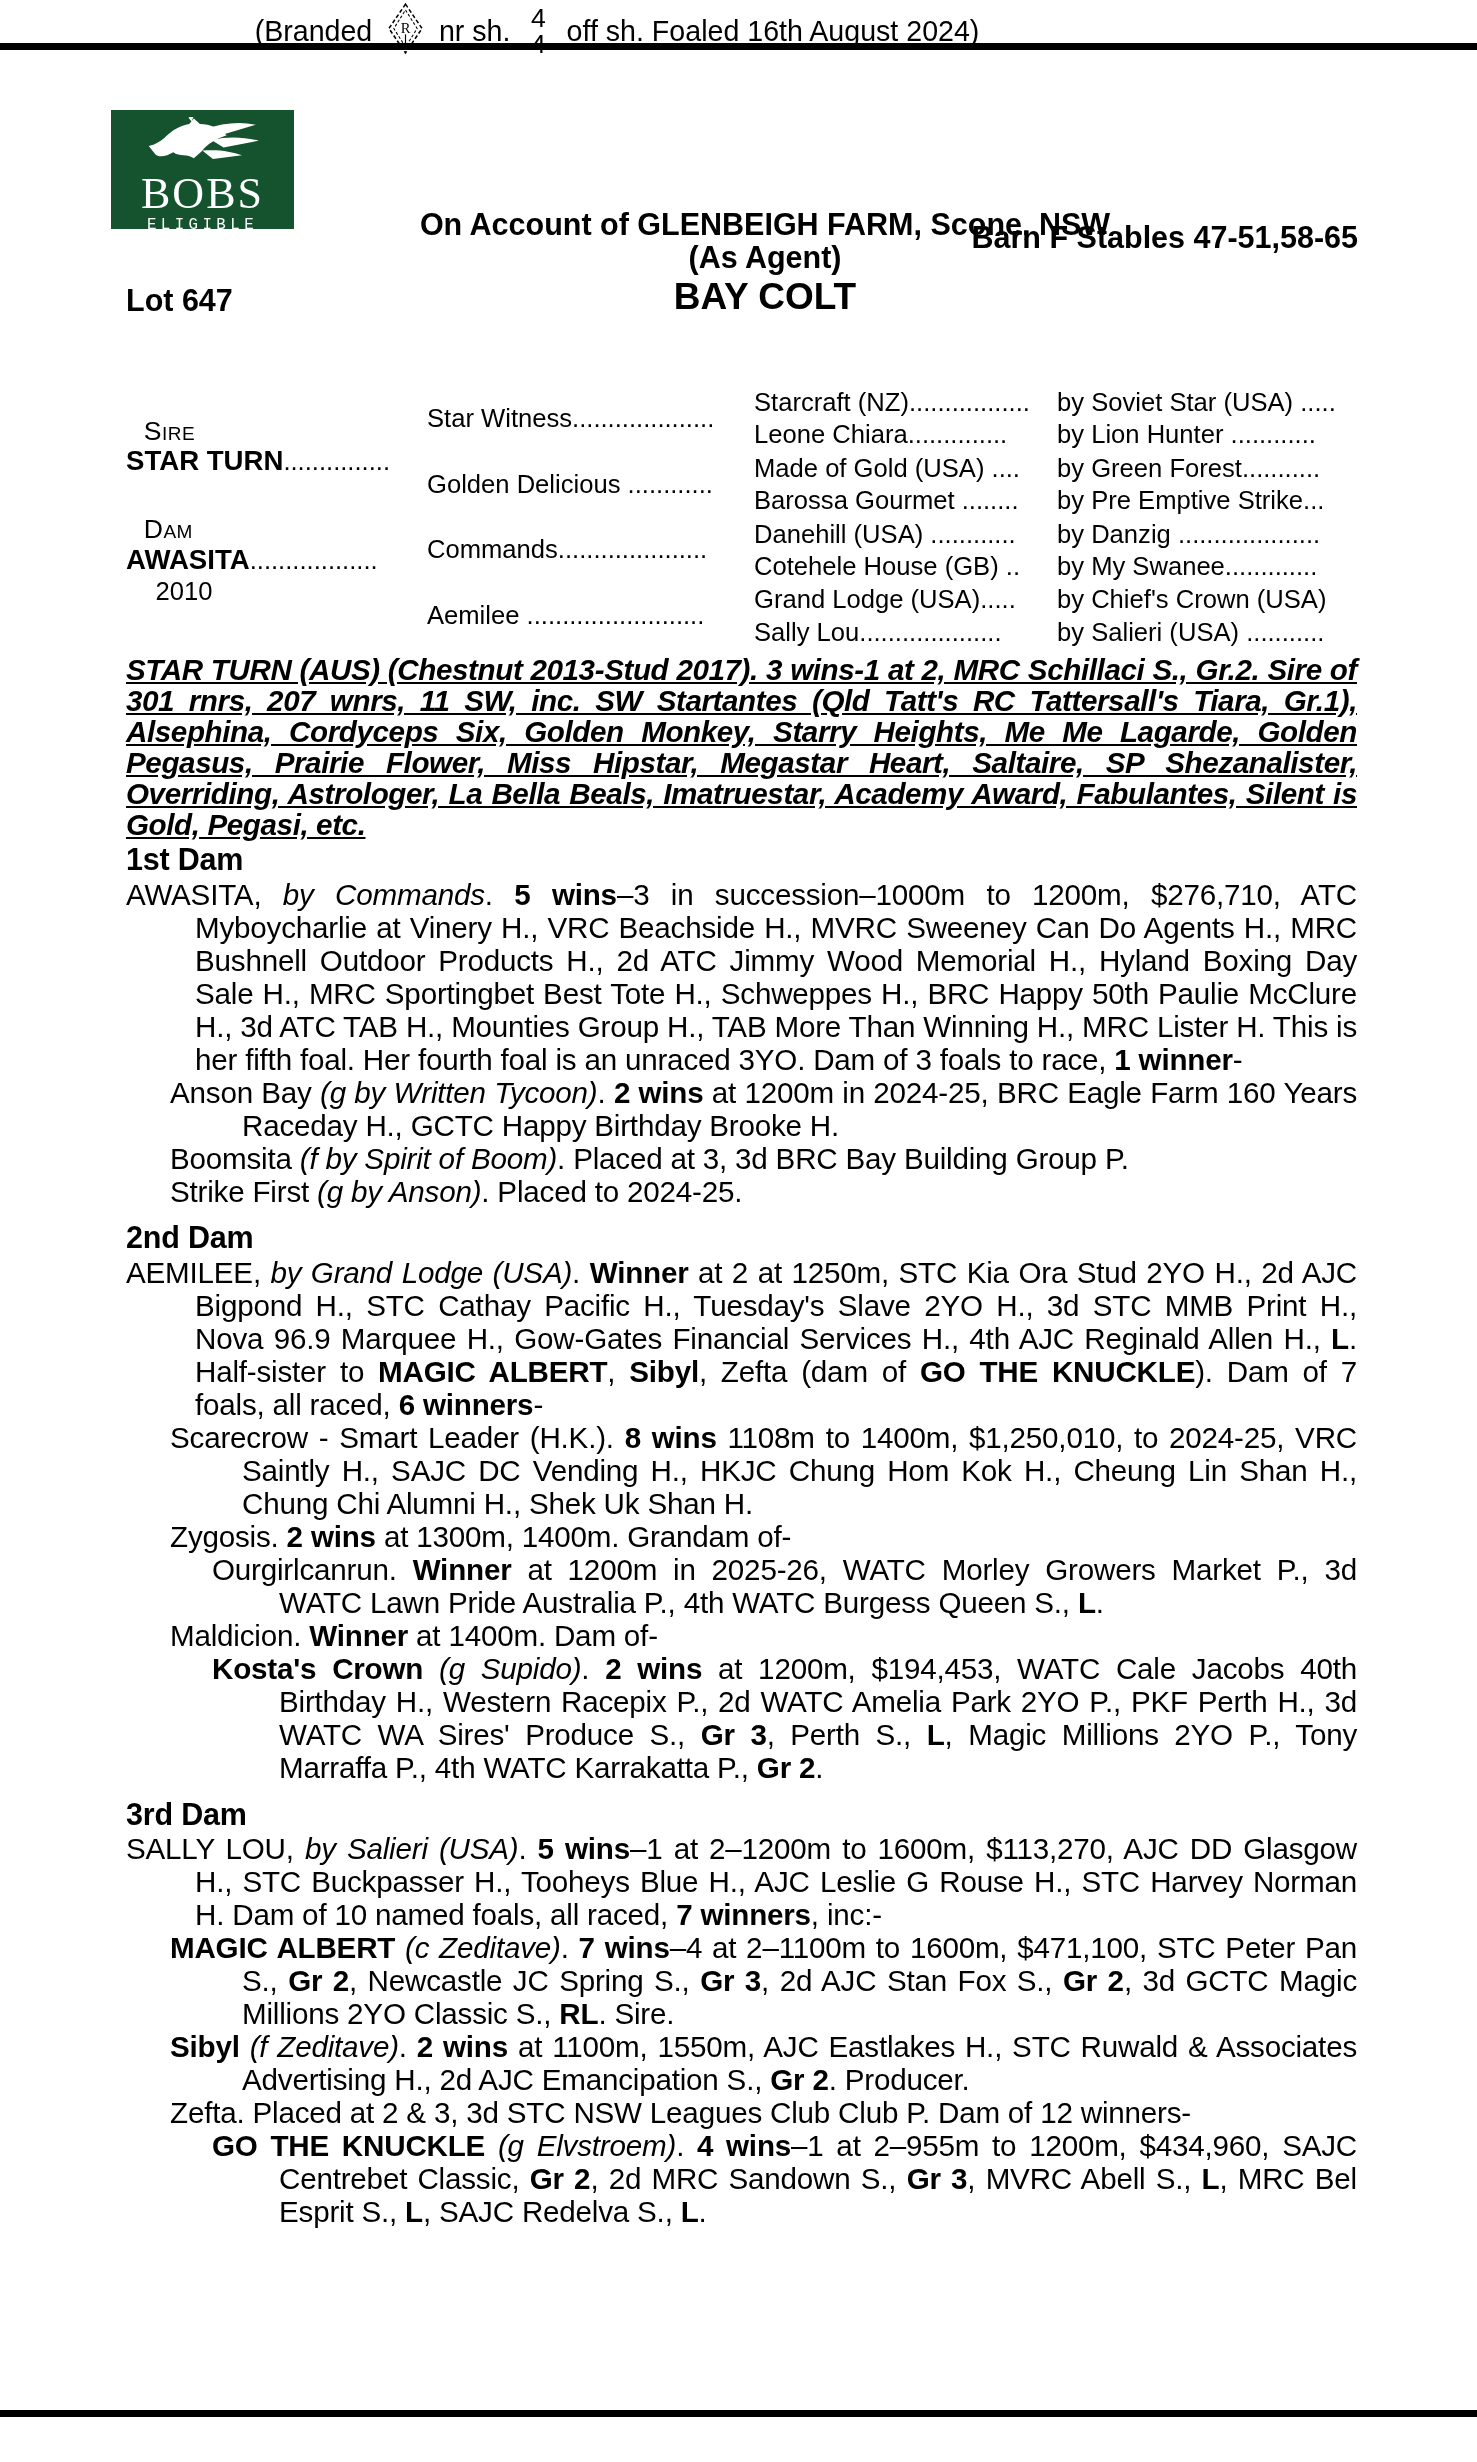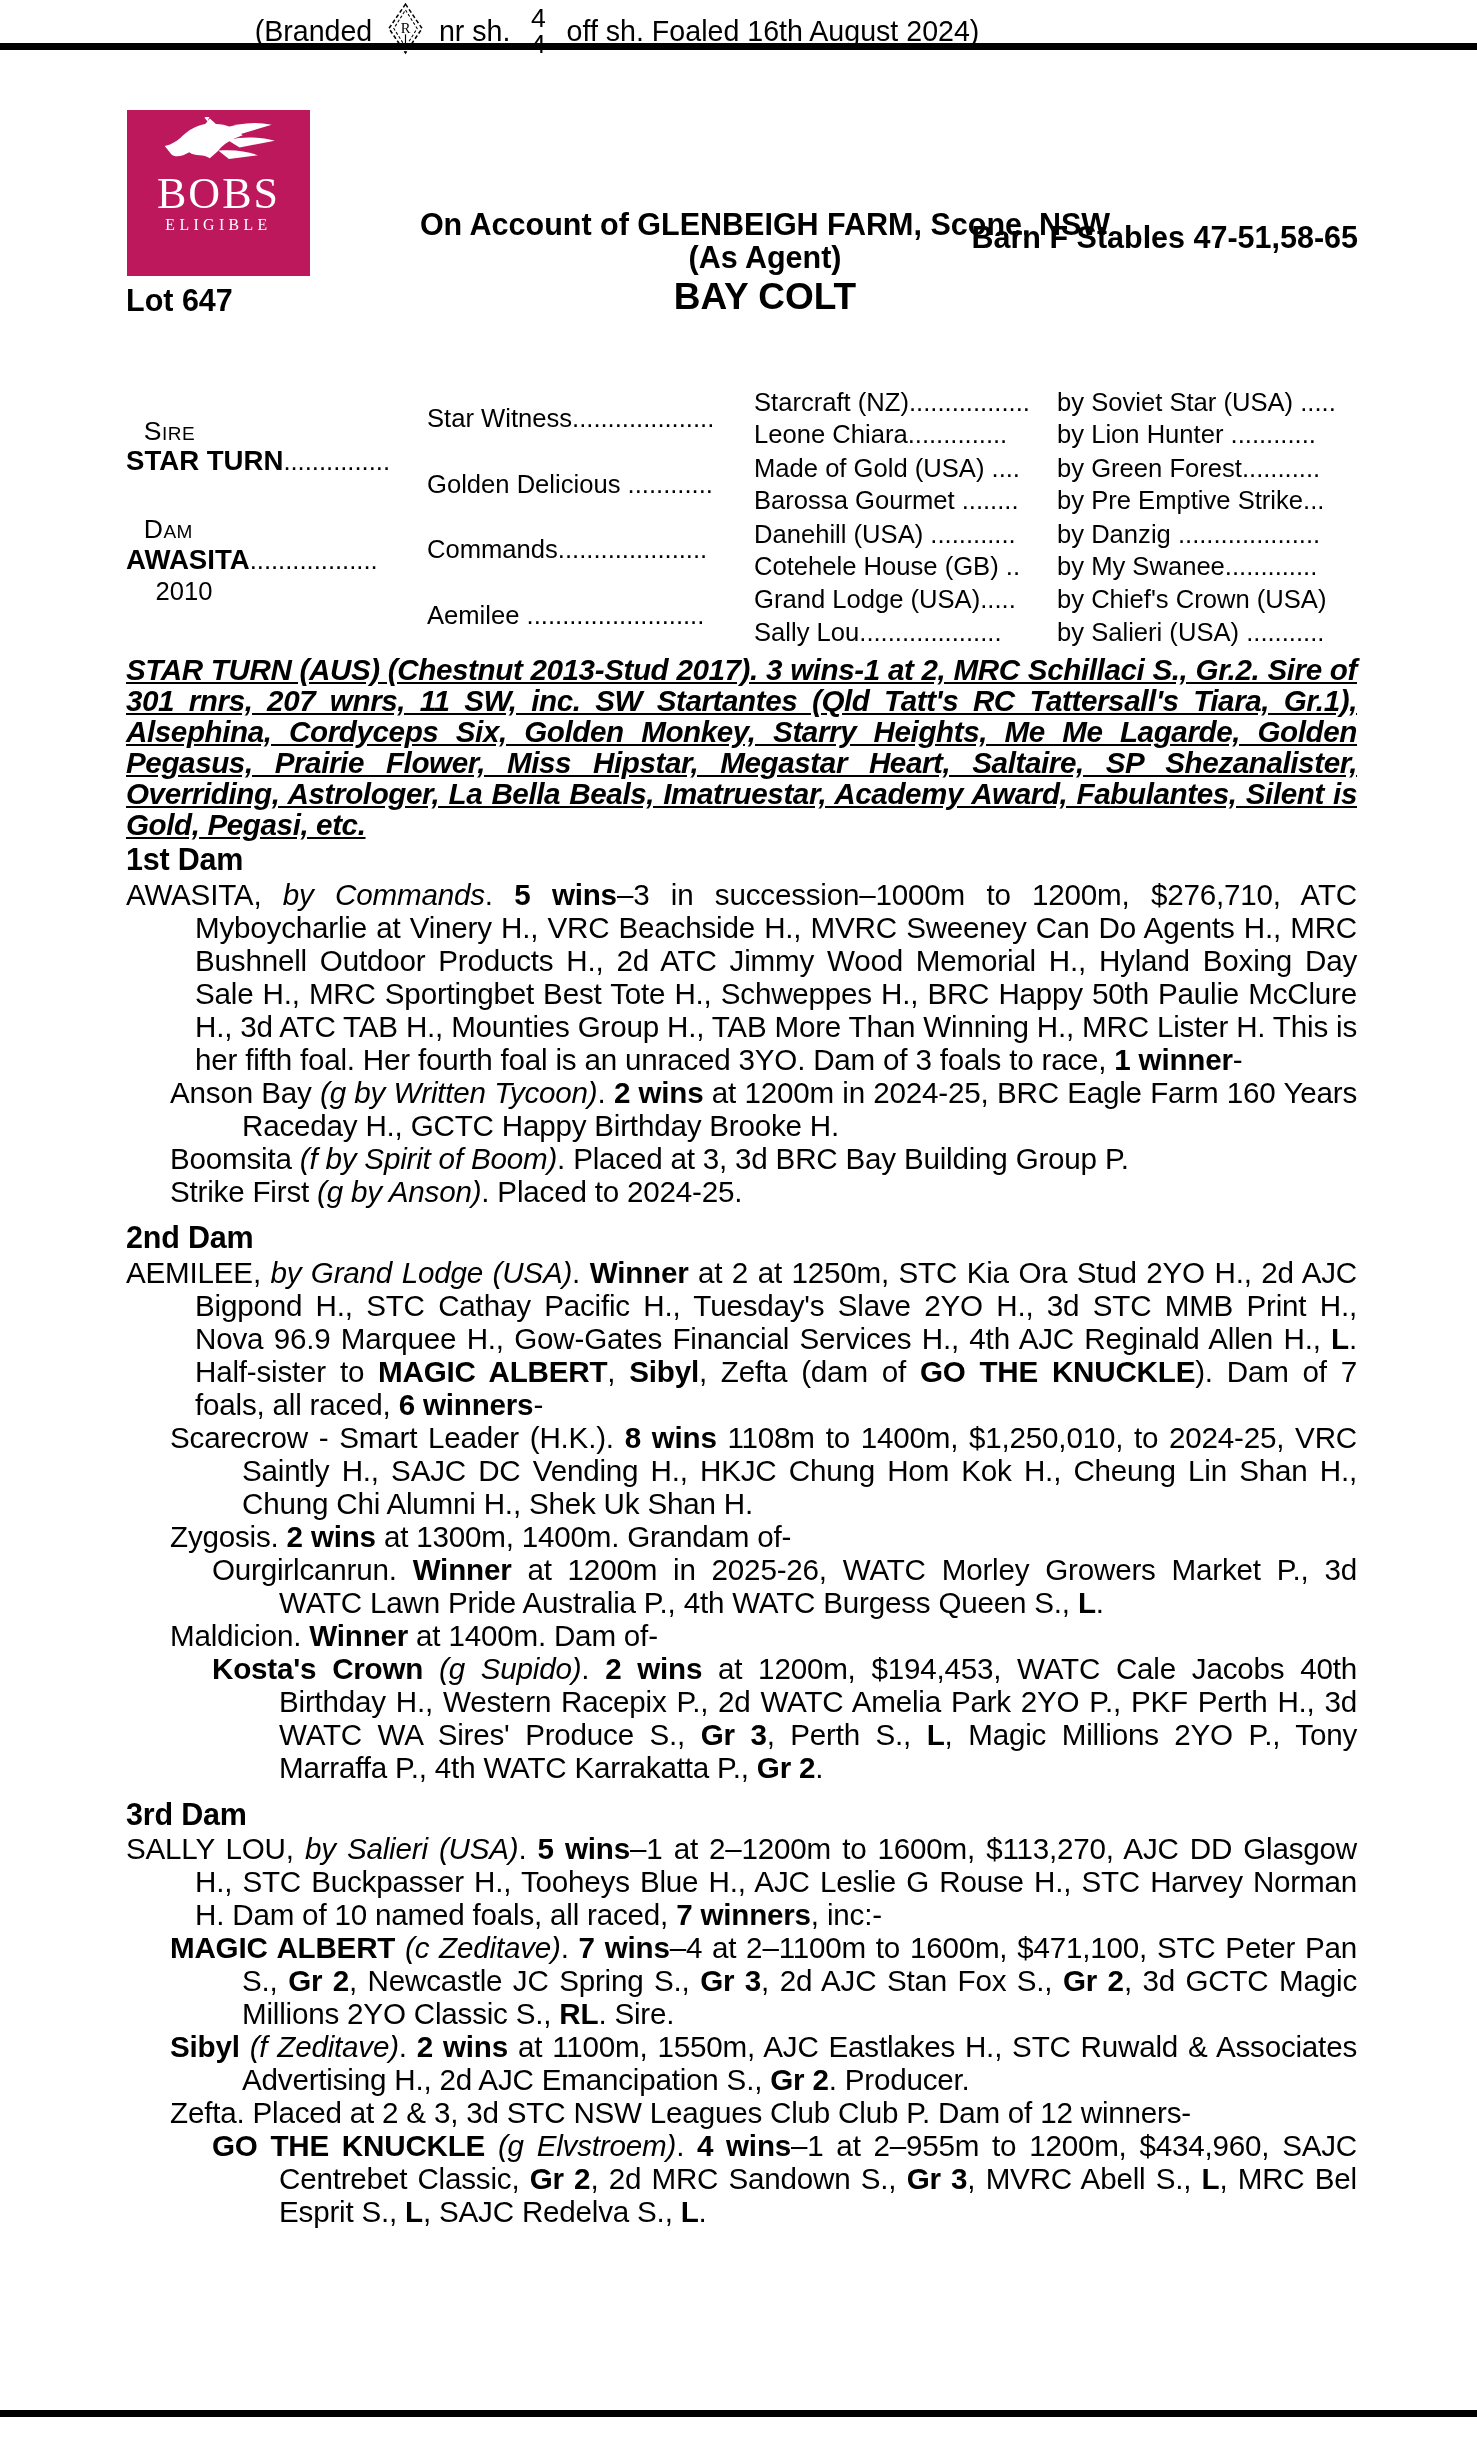--- a/index.html
+++ b/index.html
@@ -6,25 +6,25 @@
   body{
     width:1478px;height:2463px;position:relative;background:#ffffff;color:#000;
     font-family:"Liberation Sans", sans-serif;overflow:hidden;
     -webkit-font-smoothing:antialiased;
   }
   .rule{position:absolute;left:0;width:1478px;height:6.9px;background:#000;}
   #rule-top{top:43px;}
   #rule-bottom{top:2410px;}
 
   
-  .logo{position:absolute;left:127px;top:110px;width:183px;height:166px;background:#be185d;
+  .logo{position:absolute;left:111px;top:110px;width:183px;height:119px;background:#14532d;
         color:#fff;text-align:center;}
   .logo svg{display:block;margin:6.9px auto 0 auto;}
   .logo-bobs{font-family:"Liberation Serif", serif;font-size:44px;line-height:43px;letter-spacing:2px;}
-  .logo-eligible{font-family:Liberation Serif, serif;font-size:15.8px;line-height:20.7px;letter-spacing:4.4px;}
+  .logo-eligible{font-family:Liberation Mono, monospace;font-size:15.8px;line-height:20.7px;letter-spacing:4.4px;}
 
   
   .hdr{position:absolute;white-space:nowrap;}
   #barn{top:173px;right:120px;font-weight:bold;font-size:30.5px;margin-top:47px;}
   #account{top:207px;left:148px;width:1234px;text-align:center;font-weight:bold;font-size:30.5px;}
   #agent{top:240px;left:148px;width:1234px;text-align:center;font-weight:bold;font-size:30.5px;}
   #lot{top:283px;left:126px;font-weight:bold;font-size:30.5px;}
   #title{top:276px;left:148px;width:1234px;text-align:center;font-weight:bold;font-size:37px;}
   #brandline{top:317px;left:148px;width:1234px;height:63px;display:flex;justify-content:center;
              align-items:center;gap:14.8px;font-size:28.6px;white-space:nowrap;}

